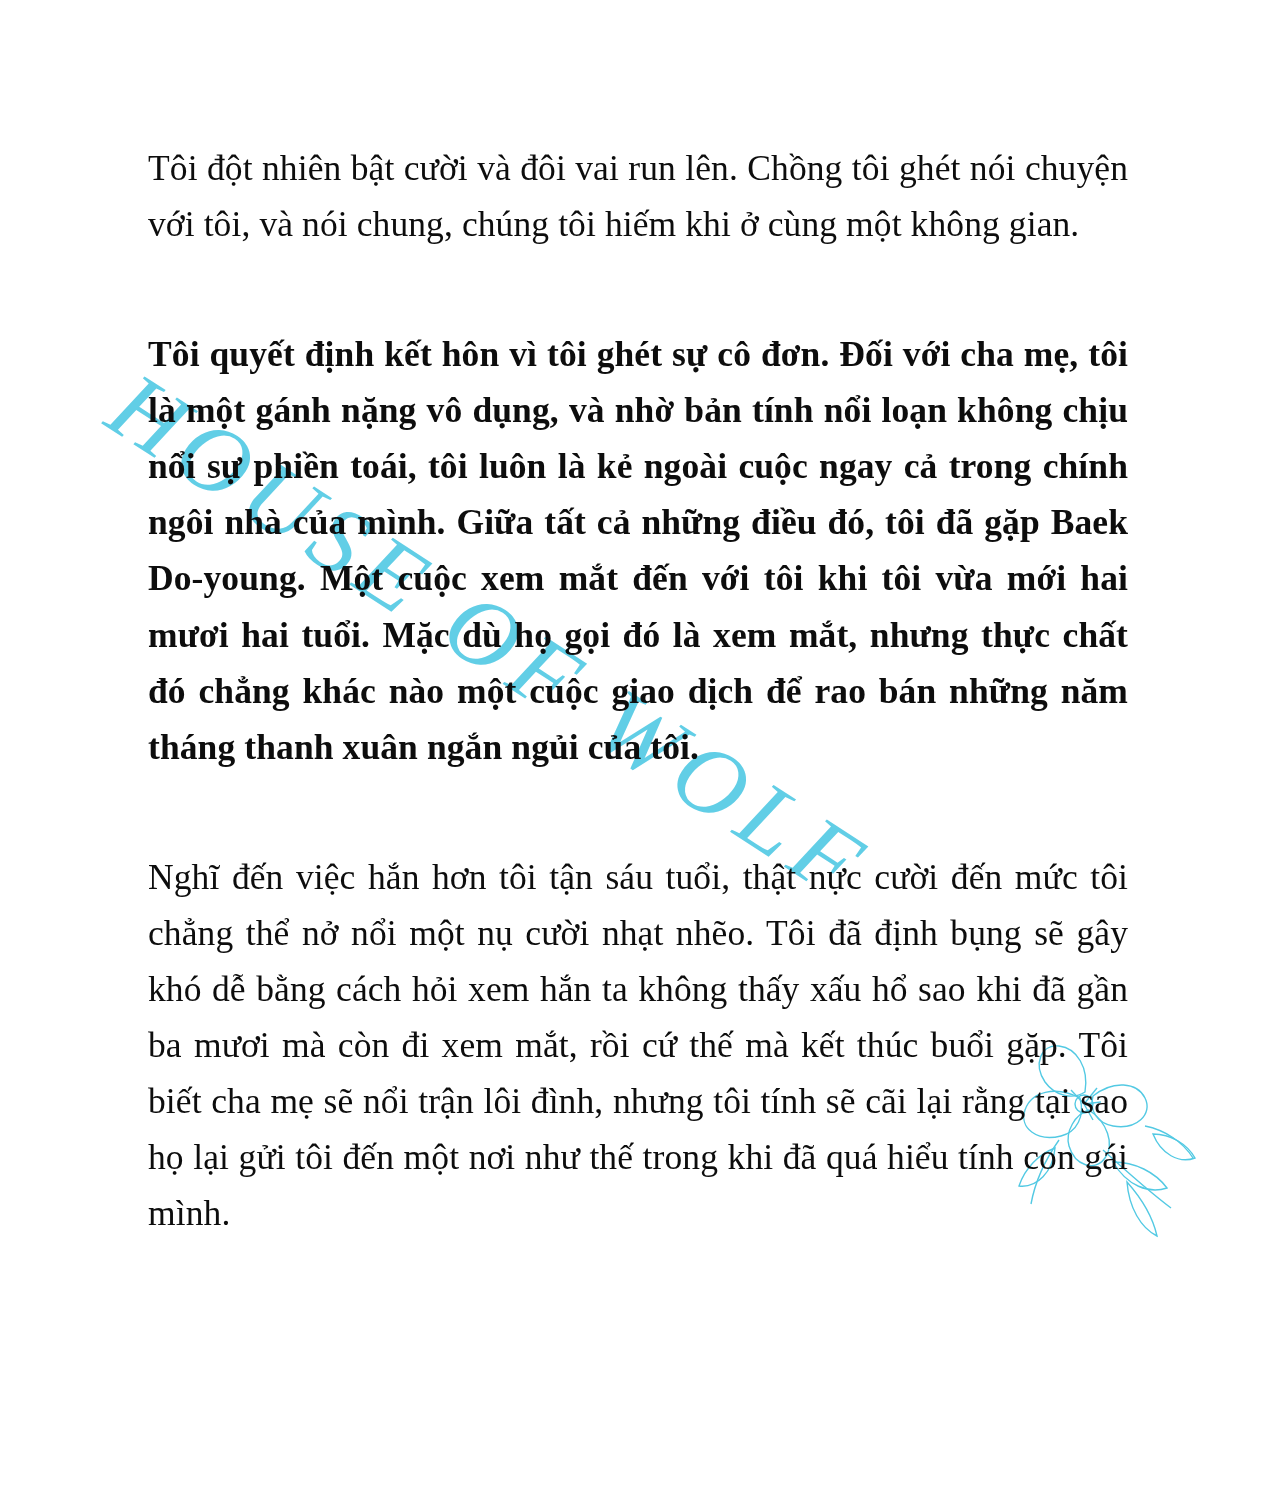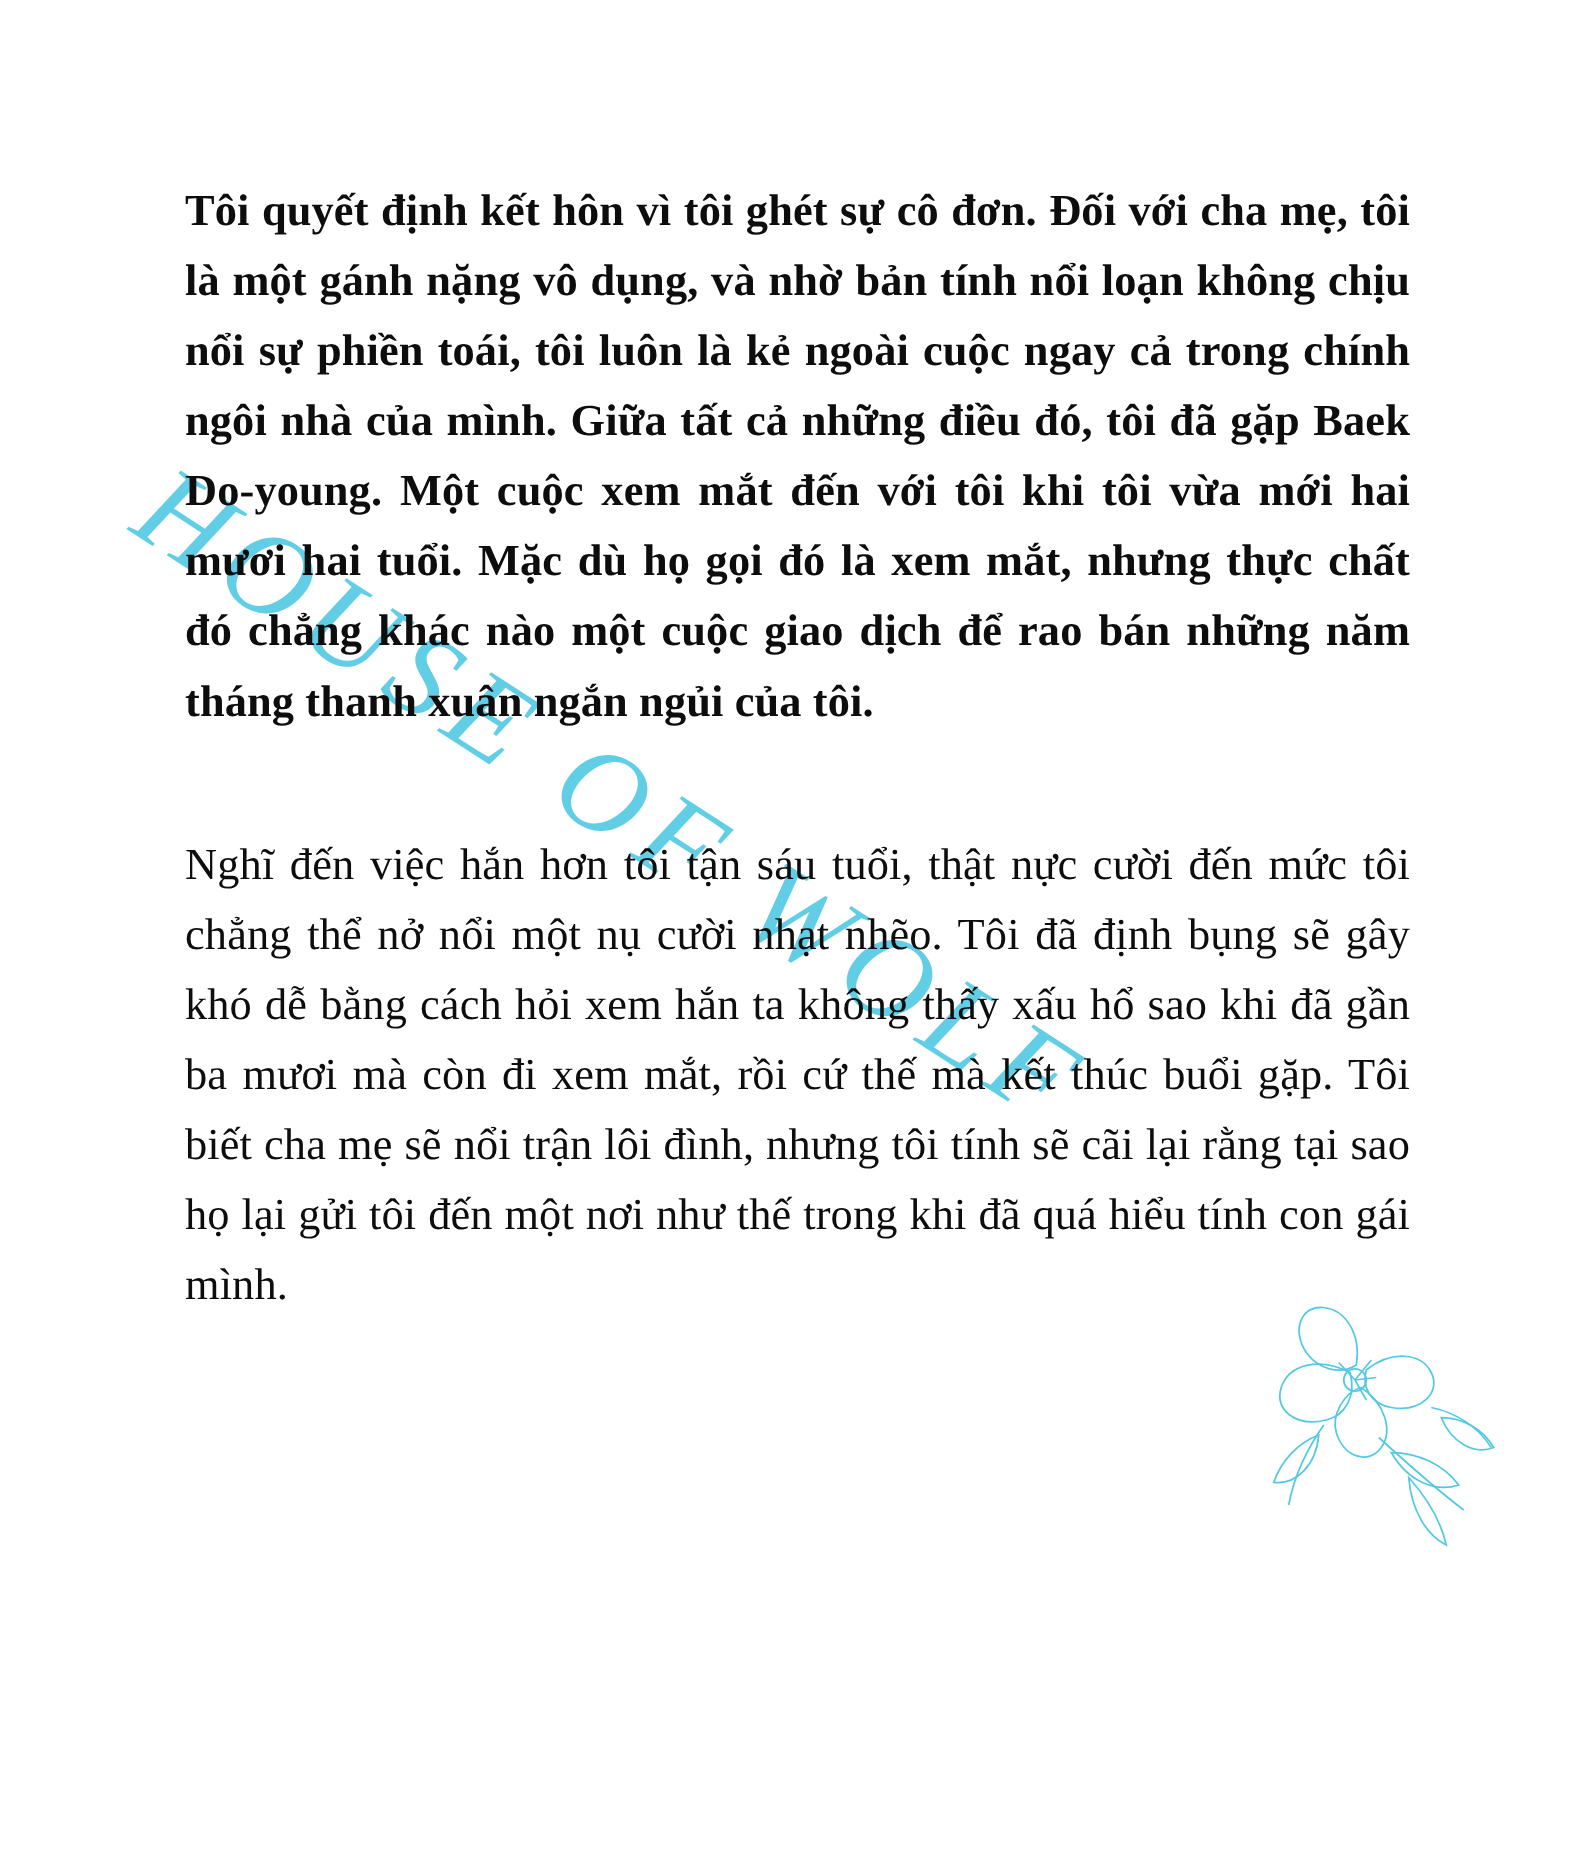--- a/index.html
+++ b/index.html
@@ -110,17 +110,18 @@
           <path d="M74 110 C60 130 50 152 46 174"></path>
           <path d="M70 118 C54 124 40 138 34 156 C52 158 68 142 70 118 Z"></path>
           <path d="M160 96 C180 100 198 112 208 128"></path>
           <path d="M168 104 C186 104 202 114 210 128 C194 134 176 124 168 104 Z"></path>
         </g>
       </svg>
     </div>
   </div>
 
   <div class="content">
+    <p class="para p1">Tôi đột nhiên bật cười và đôi vai run lên. Chồng tôi ghét nói chuyện với tôi, và nói chung, chúng tôi hiếm khi ở cùng một không gian.</p>
     <p class="para p2">Tôi quyết định kết hôn vì tôi ghét sự cô đơn. Đối với cha mẹ, tôi là một gánh nặng vô dụng, và nhờ bản tính nổi loạn không chịu nổi sự phiền toái, tôi luôn là kẻ ngoài cuộc ngay cả trong chính ngôi nhà của mình. Giữa tất cả những điều đó, tôi đã gặp Baek Do-young. Một cuộc xem mắt đến với tôi khi tôi vừa mới hai mươi hai tuổi. Mặc dù họ gọi đó là xem mắt, nhưng thực chất đó chẳng khác nào một cuộc giao dịch để rao bán những năm tháng thanh xuân ngắn ngủi của tôi.</p>
     <p class="para p3">Nghĩ đến việc hắn hơn tôi tận sáu tuổi, thật nực cười đến mức tôi chẳng thể nở nổi một nụ cười nhạt nhẽo. Tôi đã định bụng sẽ gây khó dễ bằng cách hỏi xem hắn ta không thấy xấu hổ sao khi đã gần ba mươi mà còn đi xem mắt, rồi cứ thế mà kết thúc buổi gặp. Tôi biết cha mẹ sẽ nổi trận lôi đình, nhưng tôi tính sẽ cãi lại rằng tại sao họ lại gửi tôi đến một nơi như thế trong khi đã quá hiểu tính con gái mình.</p>
   </div>
 
 </div>
 
 </body></html>

